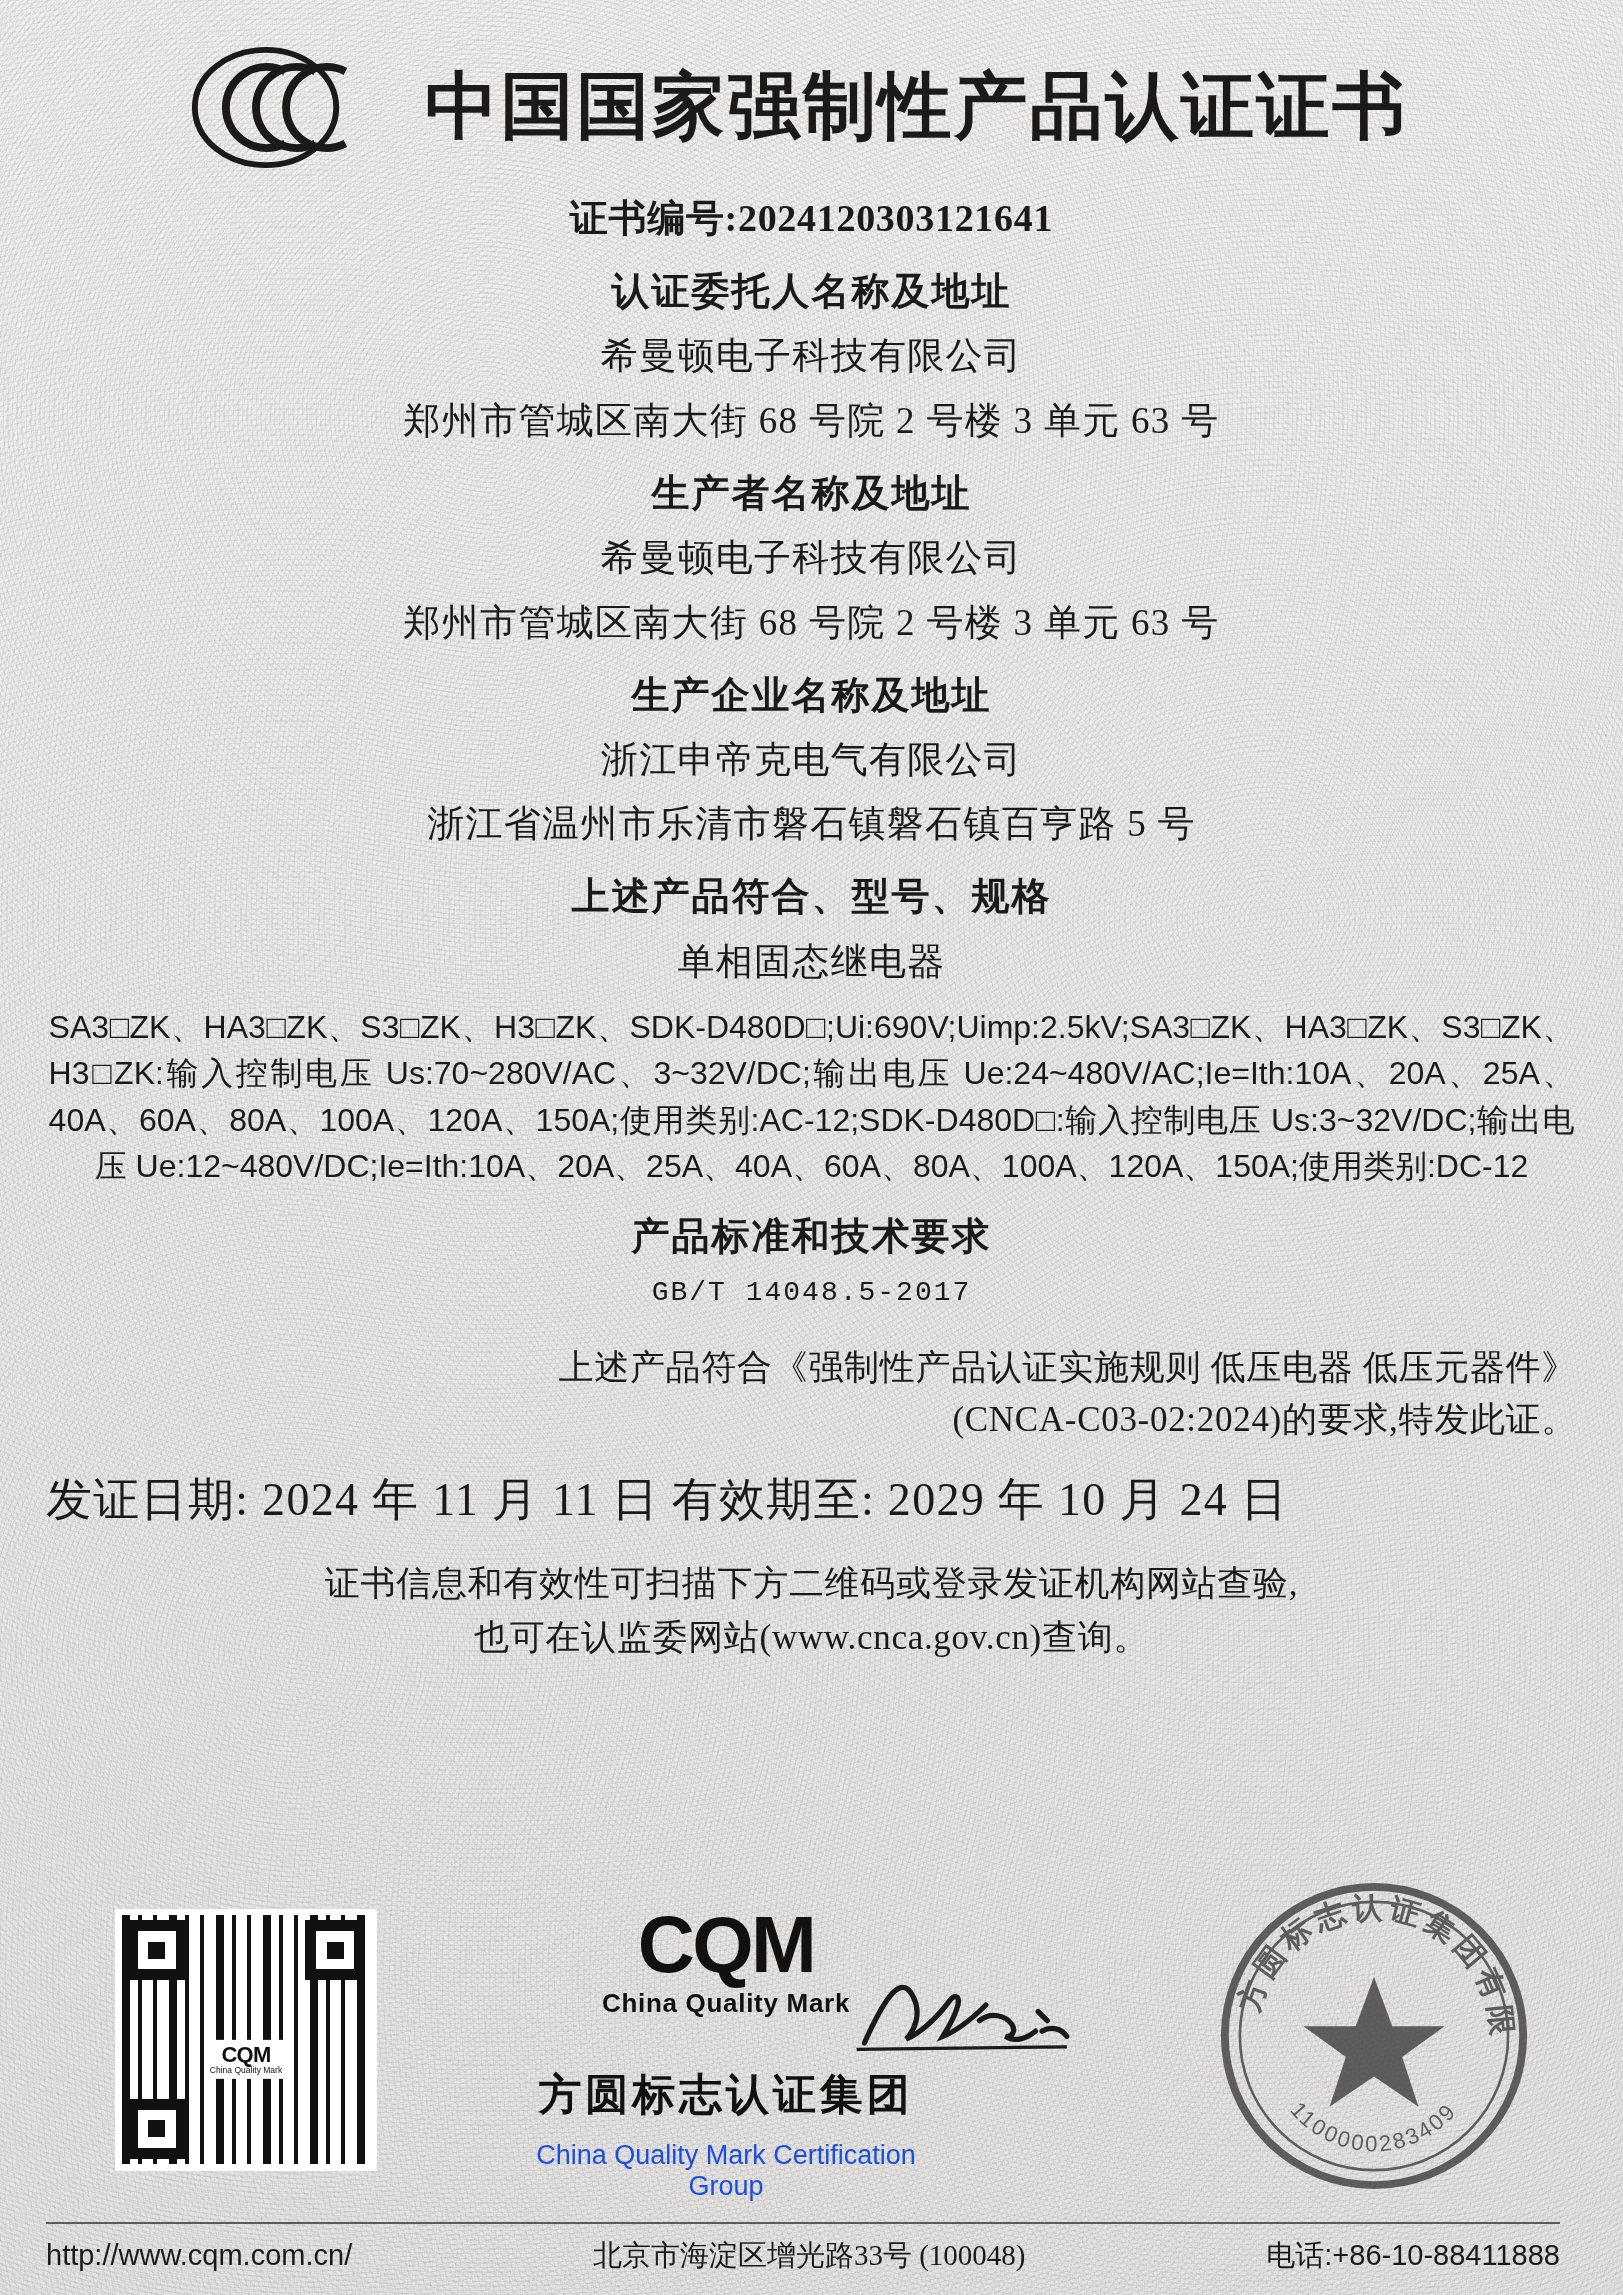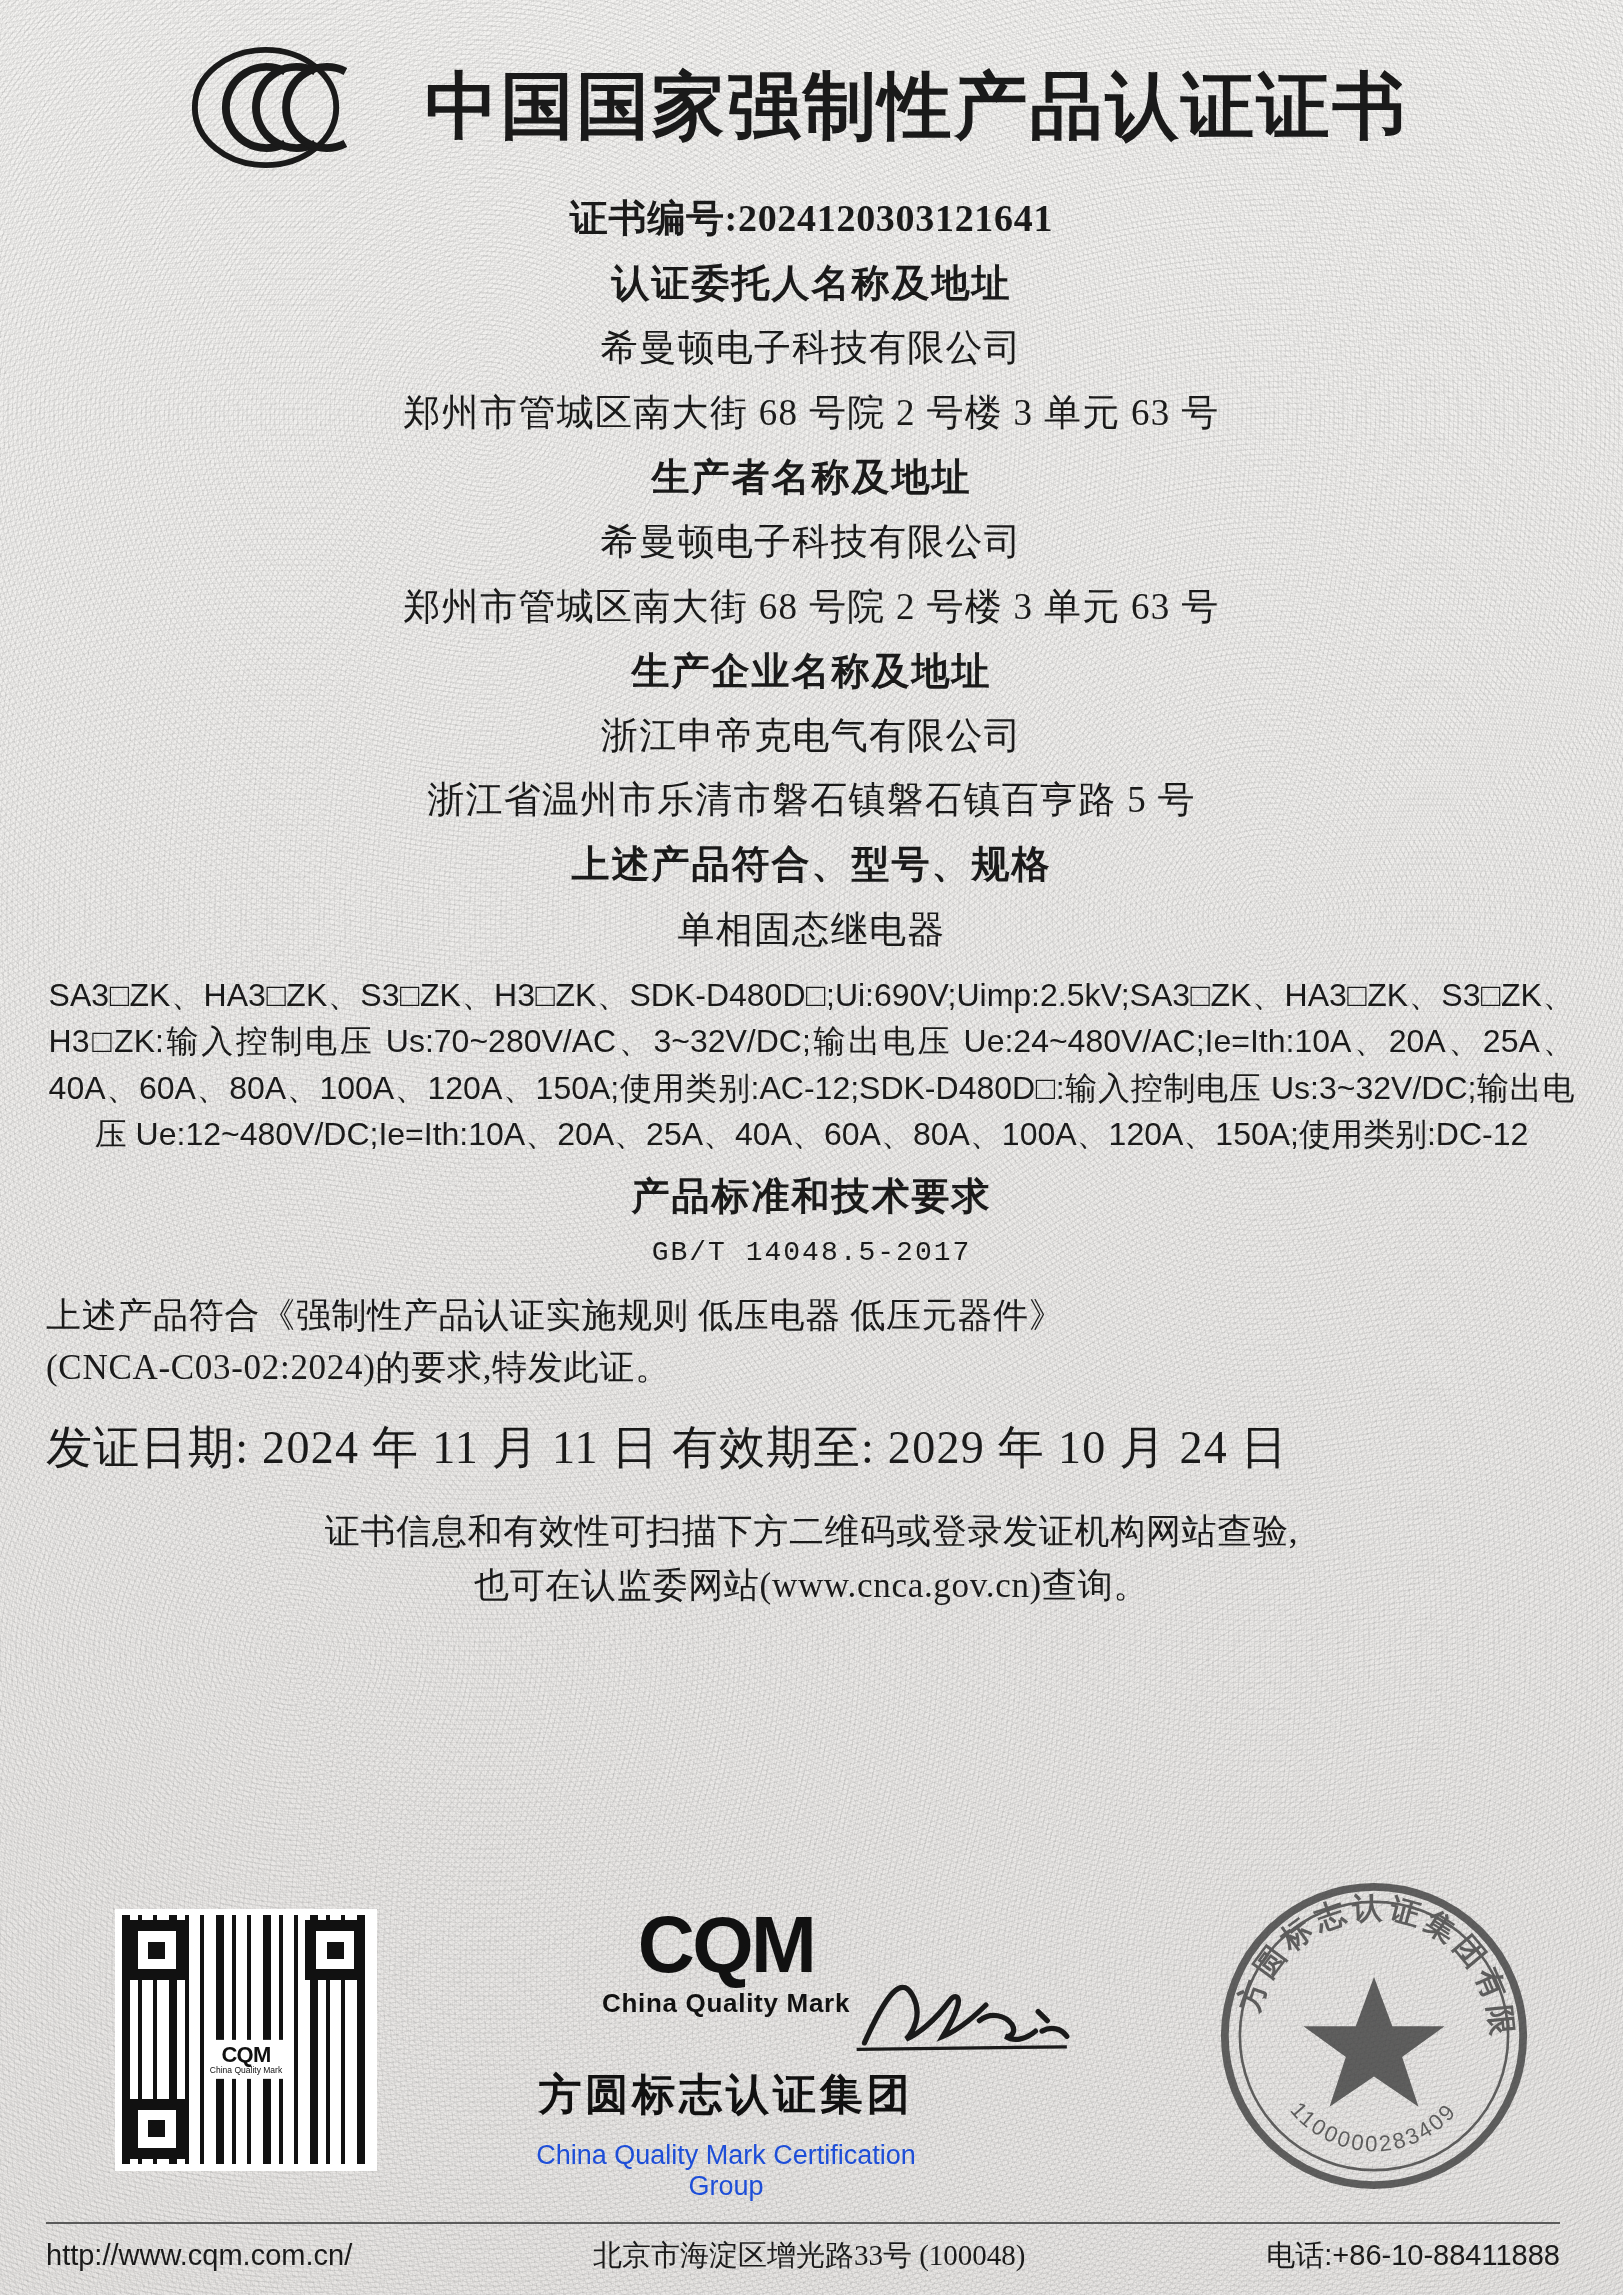--- a/index.html
+++ b/index.html
@@ -58,21 +58,21 @@
 
   .cert-no {
     text-align: center;
     font-family: "Liberation Serif", serif;
     font-size: 38px;
     font-weight: bold;
     margin-top: 17px;
     letter-spacing: 0.7px;
   }
 
-  .section { margin-top: 14px; text-align: center; }
+  .section { margin-top: 22px; text-align: center; }
   .sec-title {
     font-family: "Liberation Serif", serif;
     font-weight: bold;
     font-size: 38px;
     letter-spacing: 2px;
   }
   .sec-line {
     font-family: "Liberation Serif", serif;
     font-size: 37px;
     margin-top: 14.4px;
@@ -91,22 +91,22 @@
   }
 
   .std-value {
     font-family: Liberation Mono, monospace;
     font-size: 28px;
     margin-top: 14.4px;
     letter-spacing: 2px;
   }
 
   .statement {
-    margin-top: 22px;
-    text-align: left;
+    margin-top: 34px;
+    text-align: right;
     font-family: "Liberation Serif", serif;
     font-size: 35px;
     line-height: 1.5;
     letter-spacing: 0.7px;
   }
   .dates {
     margin-top: 22px;
     text-align: left;
     font-family: "Liberation Serif", serif;
     font-size: 46px;

